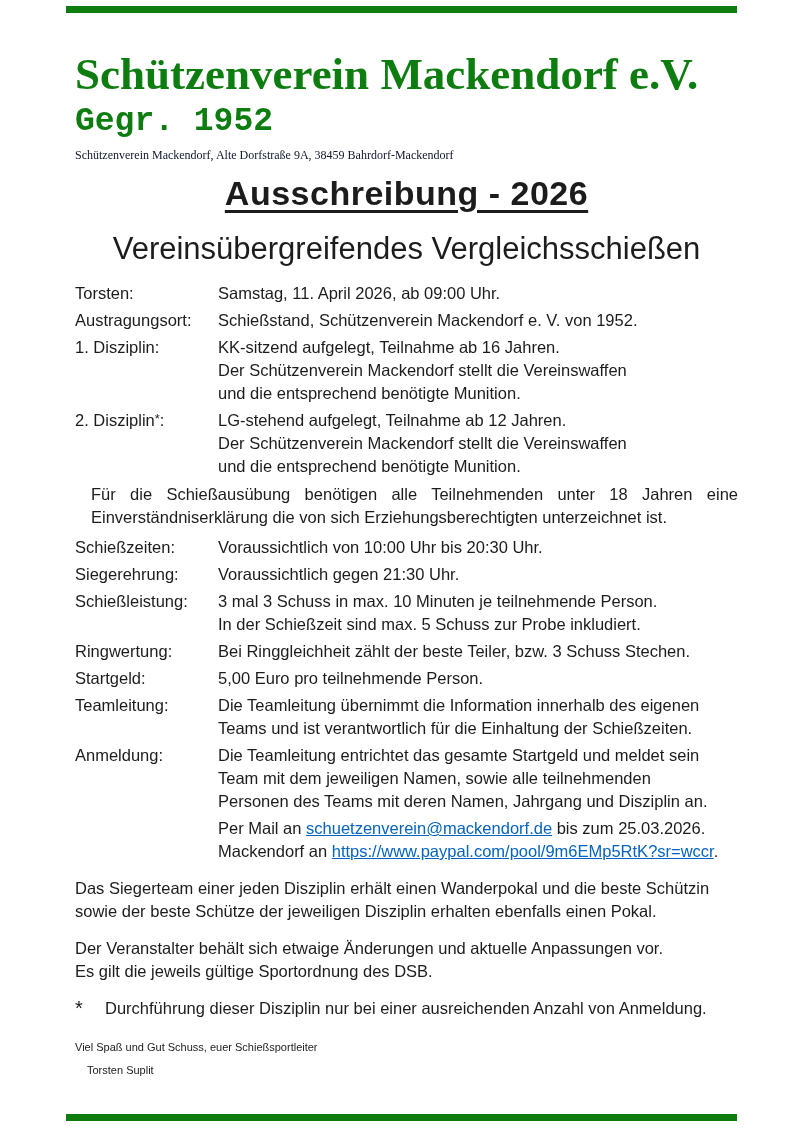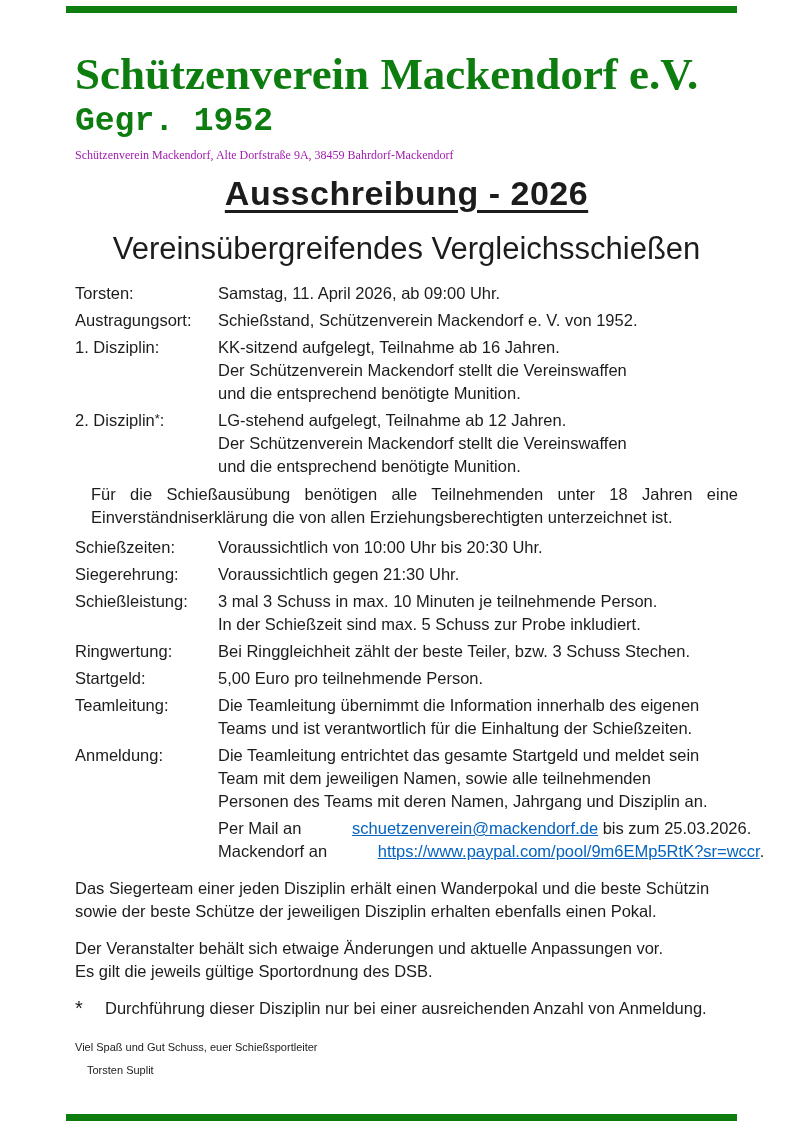--- a/index.html
+++ b/index.html
@@ -39,21 +39,21 @@
     font-family: Liberation Mono, monospace;
     font-weight: bold;
     font-size: 33px;
     line-height: 1.0;
     color: #0e7d10;
   }
   .address {
     margin-top: 10px;
     font-family: "Liberation Serif", "DejaVu Serif", serif;
     font-size: 12px;
-    color: #a21caf;
+    color: #0f172a;
   }
 
   
   .doc-title { margin-top: 12px; text-align: center; }
   .doc-title h2 {
     margin: 0;
     font-size: 34px;
     font-weight: 700;
     line-height: 1.1;
     letter-spacing: 0.5px;
@@ -80,21 +80,21 @@
 
   .consent {
     margin: 5px 0 7px 0;
     padding-left: 16px;
     font-size: 16.5px;
   }
   .consent .jline { line-height: 23px; text-align: justify; text-align-last: justify; }
   .consent .nline { line-height: 23px; }
 
   .link-block { margin-top: 4px; }
-  a.link { color: #0563c1; text-decoration: underline; cursor: pointer; margin-left: 46px; }
+  a.link { color: #0563c1; text-decoration: underline; cursor: pointer; }
 
   
   .para { margin-top: 14px; font-size: 16.5px; }
   .para .line { white-space: nowrap; }
   .footnote { display: flex; margin-top: 14px; font-size: 16.5px; }
   .footnote .marker { width: 30px; flex: 0 0 30px; font-size: 20px; line-height: 23px; }
   .footnote .text { line-height: 23px; white-space: nowrap; }
   .closing { margin-top: 16px; font-size: 11px; }
   .closing .sig { padding-left: 12px; }
 </style>
@@ -144,21 +144,21 @@
         <div class="label"><span>2. Disziplin</span><sup>*</sup><span>:</span></div>
         <div class="value">
           <div class="line">LG-stehend aufgelegt, Teilnahme ab 12 Jahren.</div>
           <div class="line">Der Schützenverein Mackendorf stellt die Vereinswaffen</div>
           <div class="line">und die entsprechend benötigte Munition.</div>
         </div>
       </div>
 
       <div class="consent">
         <div class="jline">Für die Schießausübung benötigen alle Teilnehmenden unter 18 Jahren eine</div>
-        <div class="nline">Einverständniserklärung die von allen Erziehungsberechtigten unterzeichnet ist.</div>
+        <div class="nline">Einverständniserklärung die von sich Erziehungsberechtigten unterzeichnet ist.</div>
       </div>
 
       <div class="row">
         <div class="label">Schießzeiten:</div>
         <div class="value">
           <div class="line">Voraussichtlich von 10:00 Uhr bis 20:30 Uhr.</div>
         </div>
       </div>
 
       <div class="row">

